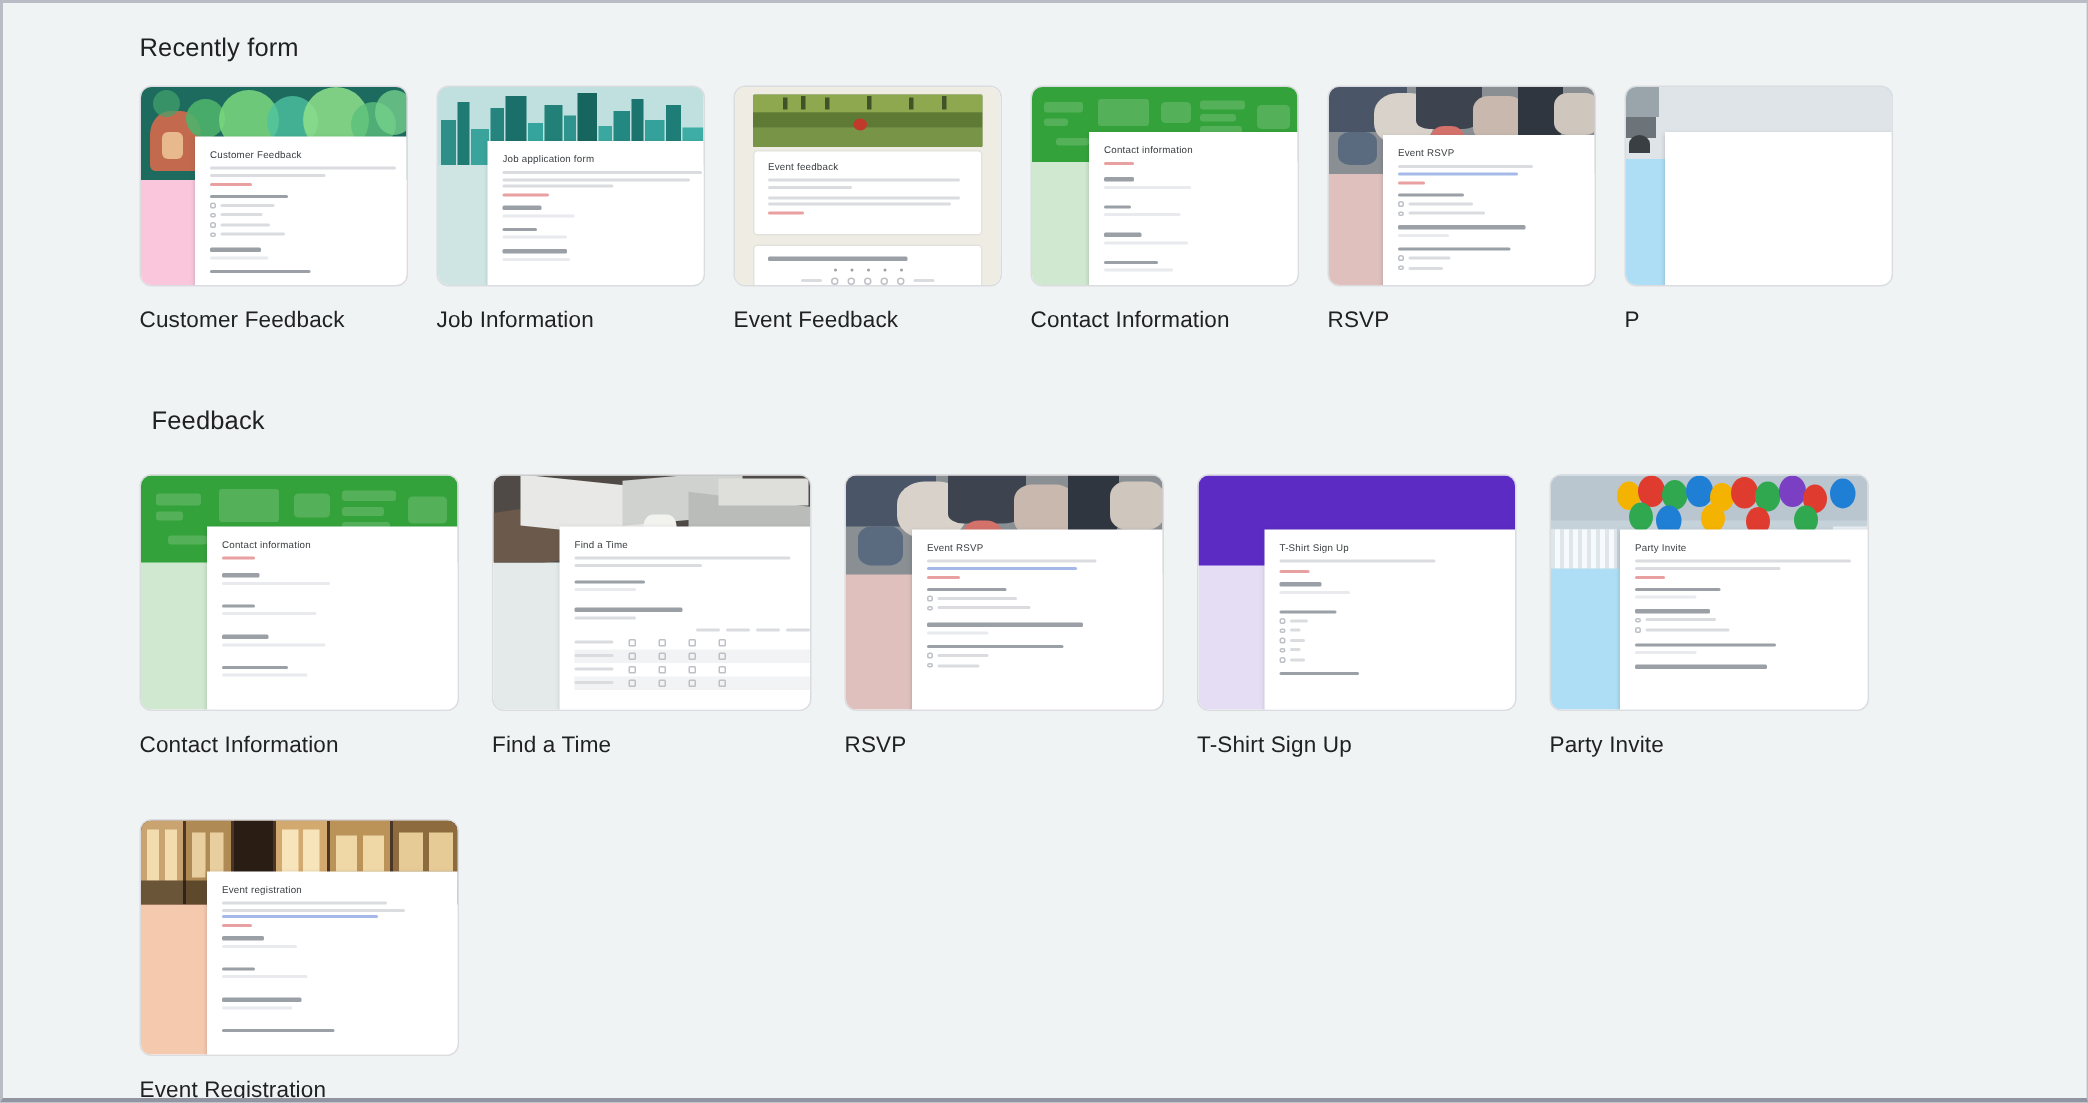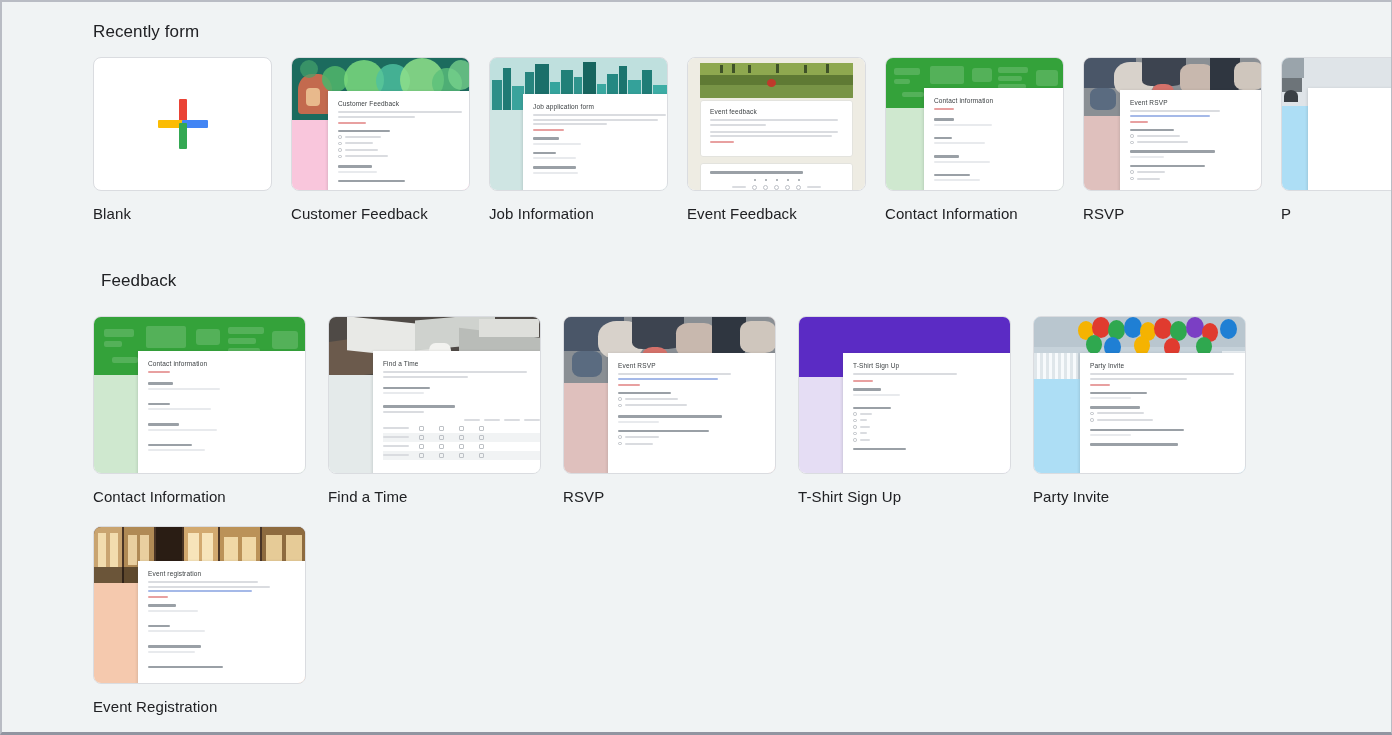--- a/index.html
+++ b/index.html
@@ -36,21 +36,21 @@
     letter-spacing: .1px;
   }
 
   #recent-title { position: absolute; left: 91px; top: 20px; }
   #personal-title { position: absolute; left: 99px; top: 269px; }
 
   
   .row { position: absolute; display: flex; }
   #recent-row { left: 91px; top: 55px; gap: 19px; }
   #personal-row { left: 91px; top: 314px; gap: 22px; }
-  #personal-row-2 { left: 91px; top: 524px; gap: 22px; }
+  #personal-row-2 { left: 91px; top: 544px; gap: 22px; }
 
   
   .card {
     width: 179px;
     flex: 0 0 179px;
     cursor: pointer;
   }
   #recent-row .card { width: 179px; flex-basis: 179px; }
   #personal-row .card, #personal-row-2 .card { width: 213px; flex-basis: 213px; }
 
@@ -148,31 +148,20 @@
 </style>
 </head>
 <body>
 
 <div class="gallery-scroll">
 
   <div id="recent-title" class="section-title">Recently form</div>
 
   <div id="recent-row" class="row">
 
-    <div class="card">
-      <div class="thumb blank-thumb">
-        <div class="plus">
-          <i class="p-top"></i>
-            <i class="p-left"></i>
-            <i class="p-right"></i>
-            <i class="p-bottom"></i>
-        </div>
-      </div>
-      <div class="card-label">Blank</div>
-    </div>
 
     <div class="card">
       <div class="thumb">
         <div class="tpl">
           <div class="tpl-body" style="background:#f9c6dc"></div>
           <div class="tpl-banner art" style="height:62px;background:#1c6b5e">
             <span class="fw" style="left:6px;top:16px;width:34px;height:40px;background:#c36a4e;border-radius:40% 40% 10% 10%"></span>
             <span class="fw" style="left:14px;top:30px;width:14px;height:18px;background:#e8b98c;border-radius:4px"></span>
             <span class="fw" style="left:30px;top:8px;width:26px;height:26px;background:#4fb36a;opacity:.9"></span>
             <span class="fw" style="left:52px;top:2px;width:40px;height:40px;background:#7bd97e;opacity:.85"></span>

